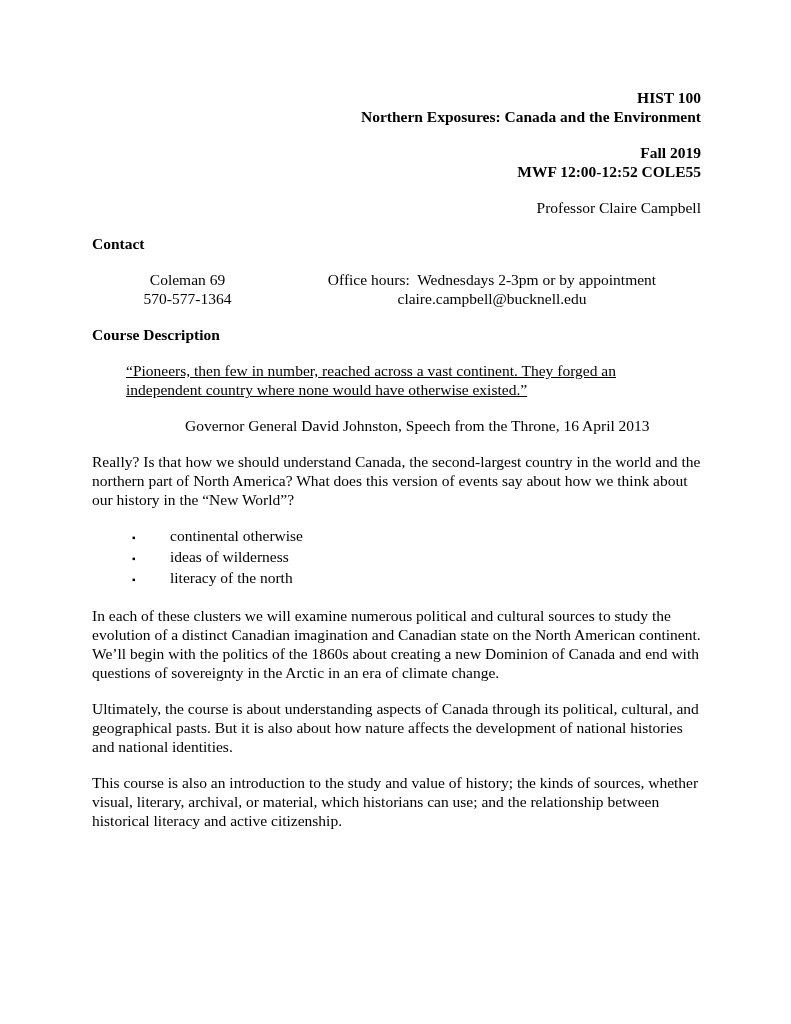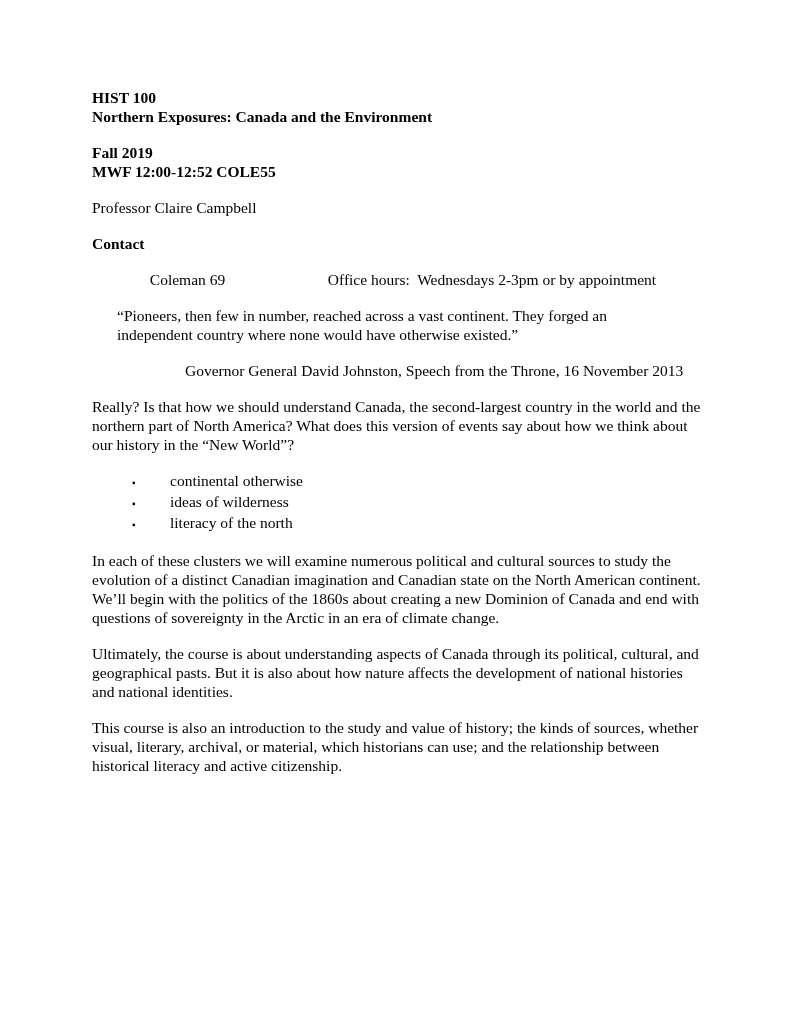--- a/index.html
+++ b/index.html
@@ -9,28 +9,28 @@
     height: 1024px;
     box-sizing: border-box;
     background: #ffffff;
     padding: 88px 90px 0 92px;
     font-family: "Liberation Serif", serif;
     font-size: 15.5px;
     line-height: 19px;
     color: #000000;
     overflow: hidden;
   }
-  .center { text-align: left; }
+  .center { text-align: right; }
   .bold { font-weight: bold; }
   .block { margin-top: 17px; }
   .first-block { margin-top: 0; }
   .contact-row { display: flex; }
   .contact-left { width: 191px; flex: 0 0 191px; text-align: center; }
   .contact-right { flex: 1; white-space: pre-wrap; text-align: center; }
-  .quote { margin-left: 25px; max-width: 514px; }
+  .quote { margin-left: 34px; max-width: 514px; text-decoration: underline; }
   .attribution { margin-left: 93px; }
   .bullet-row { display: flex; align-items: baseline; }
   .bullet-glyph {
     flex: 0 0 38px;
     margin-left: 40px;
     font-size: 10px;
     line-height: 19px;
   }
   .para { max-width: 609px; }
 </style>
@@ -47,26 +47,31 @@
 
   <div class="center block">Professor Claire Campbell</div>
 
   <div class="bold block">Contact</div>
 
   <div class="block">
     <div class="contact-row">
       <div class="contact-left">Coleman 69</div>
       <div class="contact-right">Office hours:  Wednesdays 2-3pm or by appointment</div>
     </div>
+    <div class="contact-row">
+      <div class="contact-left">570-577-1364</div>
+      <div class="contact-right">claire.campbell@bucknell.edu</div>
+    </div>
   </div>
 
+  <div class="bold block">Course Description</div>
 
   <div class="quote block">“Pioneers, then few in number, reached across a vast continent. They forged an independent country where none would have otherwise existed.”</div>
 
-  <div class="attribution block">Governor General David Johnston, Speech from the Throne, 16 November 2013</div>
+  <div class="attribution block">Governor General David Johnston, Speech from the Throne, 16 April 2013</div>
 
   <div class="para block">Really? Is that how we should understand Canada, the second-largest country in the world and the northern part of North America? What does this version of events say about how we think about our history in the “New World”?</div>
 
 
   <div class="block">
     <div class="bullet-row">
       <span class="bullet-glyph">▪</span>
       <span>continental otherwise</span>
     </div>
     <div class="bullet-row">

